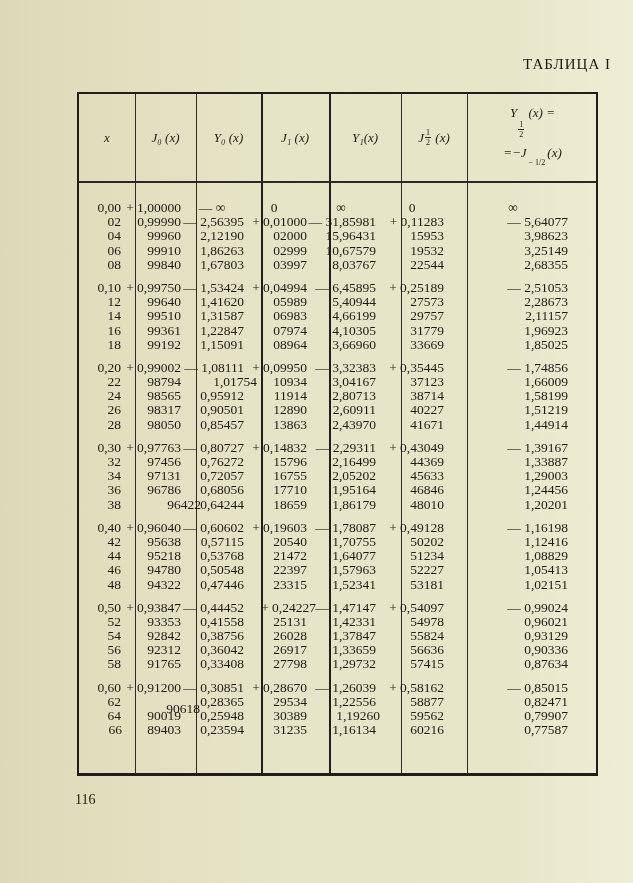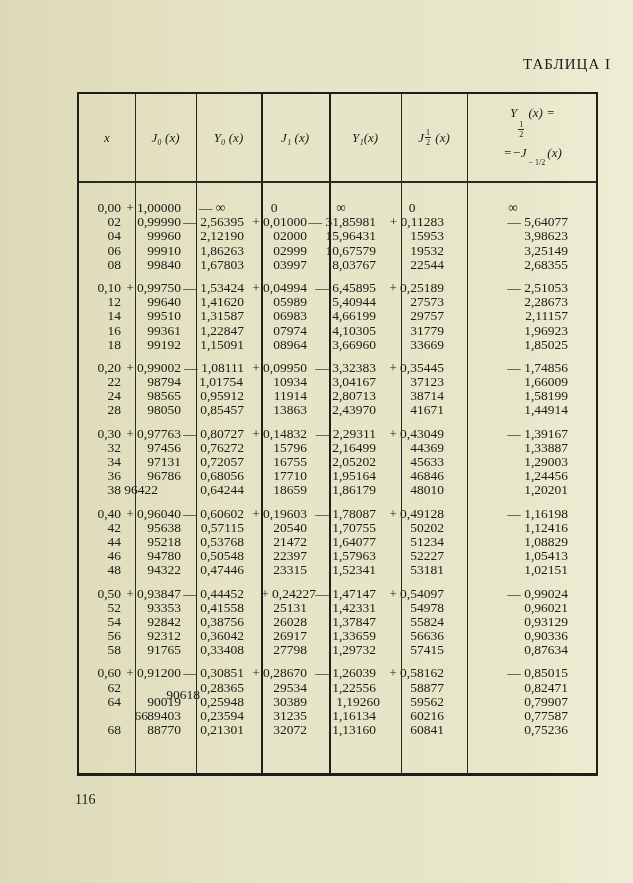--- a/index.html
+++ b/index.html
@@ -158,36 +158,45 @@
           <span class="c r" style="right: 415px; width: 60px;">+ 0,99002</span>
           <span class="c r" style="right: 352px; width: 64px;">— 1,08111</span>
           <span class="c r" style="right: 289px; width: 66px;">+ 0,09950</span>
           <span class="c r" style="right: 220px; width: 70px;">— 3,32383</span>
           <span class="c r" style="right: 152px; width: 64px;">+ 0,35445</span>
           <span class="c r" style="right: 28px; width: 110px;">— 1,74856</span>
         </div>
         <div class="row">
           <span class="c r" style="right: 475px; width: 42px;">22</span>
           <span class="c r" style="right: 415px; width: 60px;">98794</span>
-          <span class="c r" style="right: 353px; width: 64px;">1,01754</span>
+          <span class="c r" style="right: 339px; width: 64px;">1,01754</span>
           <span class="c r" style="right: 289px; width: 66px;">10934</span>
           <span class="c r" style="right: 220px; width: 70px; padding-left: 32px;">3,04167</span>
           <span class="c r" style="right: 152px; width: 64px;">37123</span>
           <span class="c r" style="right: 28px; width: 110px;">1,66009</span>
         </div>
         <div class="row">
           <span class="c r" style="right: 475px; width: 42px;">24</span>
           <span class="c r" style="right: 415px; width: 60px; margin-left: 8px;">98565</span>
           <span class="c r" style="right: 352px; width: 64px;">0,95912</span>
           <span class="c r" style="right: 289px; width: 66px;">11914</span>
           <span class="c r" style="right: 220px; width: 70px;">2,80713</span>
           <span class="c r" style="right: 152px; width: 64px;">38714</span>
           <span class="c r" style="right: 28px; width: 110px;">1,58199</span>
         </div>
         <div class="row">
+          <span class="c r" style="right: 475px; width: 42px;">26</span>
+          <span class="c r" style="right: 415px; width: 60px;">98317</span>
+          <span class="c r" style="right: 352px; width: 64px;">0,90501</span>
+          <span class="c r" style="right: 289px; width: 66px;">12890</span>
+          <span class="c r" style="right: 220px; width: 70px;">2,60911</span>
+          <span class="c r" style="right: 152px; width: 64px;">40227</span>
+          <span class="c r" style="right: 28px; width: 110px;">1,51219</span>
+        </div>
+        <div class="row">
           <span class="c r" style="right: 475px; width: 42px;">28</span>
           <span class="c r" style="right: 415px; width: 60px;">98050</span>
           <span class="c r" style="right: 352px; width: 64px;">0,85457</span>
           <span class="c r" style="right: 289px; width: 66px;">13863</span>
           <span class="c r" style="right: 220px; width: 70px;">2,43970</span>
           <span class="c r" style="right: 152px; width: 64px;">41671</span>
           <span class="c r" style="right: 28px; width: 110px;">1,44914</span>
         </div>
       </div>
       <div class="group">
@@ -222,21 +231,21 @@
           <span class="c r" style="right: 475px; width: 42px;">36</span>
           <span class="c r" style="right: 415px; width: 60px;">96786</span>
           <span class="c r" style="right: 352px; width: 64px;">0,68056</span>
           <span class="c r" style="right: 289px; width: 66px;">17710</span>
           <span class="c r" style="right: 220px; width: 70px;">1,95164</span>
           <span class="c r" style="right: 152px; width: 64px;">46846</span>
           <span class="c r" style="right: 28px; width: 110px;">1,24456</span>
         </div>
         <div class="row">
           <span class="c r" style="right: 475px; width: 42px;">38</span>
-          <span class="c r" style="right: 438px; width: 60px;">96422</span>
+          <span class="c r" style="right: 395px; width: 60px;">96422</span>
           <span class="c r" style="right: 352px; width: 64px;">0,64244</span>
           <span class="c r" style="right: 289px; width: 66px;">18659</span>
           <span class="c r" style="right: 220px; width: 70px;">1,86179</span>
           <span class="c r" style="right: 152px; width: 64px;">48010</span>
           <span class="c r" style="right: 28px; width: 110px;">1,20201</span>
         </div>
       </div>
       <div class="group">
         <div class="row">
           <span class="c r" style="right: 475px; width: 42px;">0,40</span>
@@ -353,34 +362,25 @@
         <div class="row">
           <span class="c r" style="right: 475px; width: 42px;">64</span>
           <span class="c r" style="right: 415px; width: 60px;">90019</span>
           <span class="c r" style="right: 352px; width: 64px; margin-left: 8px;">0,25948</span>
           <span class="c r" style="right: 289px; width: 66px;">30389</span>
           <span class="c r" style="right: 216px; width: 70px;">1,19260</span>
           <span class="c r" style="right: 152px; width: 64px;">59562</span>
           <span class="c r" style="right: 28px; width: 110px;">0,79907</span>
         </div>
         <div class="row">
-          <span class="c r" style="right: 448px; width: 42px;">66</span>
+          <span class="c r" style="right: 474px; width: 42px;">66</span>
           <span class="c r" style="right: 415px; width: 60px;">89403</span>
           <span class="c r" style="right: 352px; width: 64px;">0,23594</span>
           <span class="c r" style="right: 289px; width: 66px;">31235</span>
           <span class="c r" style="right: 220px; width: 70px;">1,16134</span>
           <span class="c r" style="right: 152px; width: 64px;">60216</span>
           <span class="c r" style="right: 28px; width: 110px;">0,77587</span>
         </div>
-        <div class="row">
-          <span class="c r" style="right: 475px; width: 42px;">68</span>
-          <span class="c r" style="right: 415px; width: 60px;">88770</span>
-          <span class="c r" style="right: 352px; width: 64px;">0,21301</span>
-          <span class="c r" style="right: 289px; width: 66px;">32072</span>
-          <span class="c r" style="right: 220px; width: 70px;">1,13160</span>
-          <span class="c r" style="right: 152px; width: 64px;">60841</span>
-          <span class="c r" style="right: 28px; width: 110px;">0,75236</span>
-        </div>
       </div>
     </div>
 </div>
 
 <div class="page-num">116</div>
 
 </body></html>

